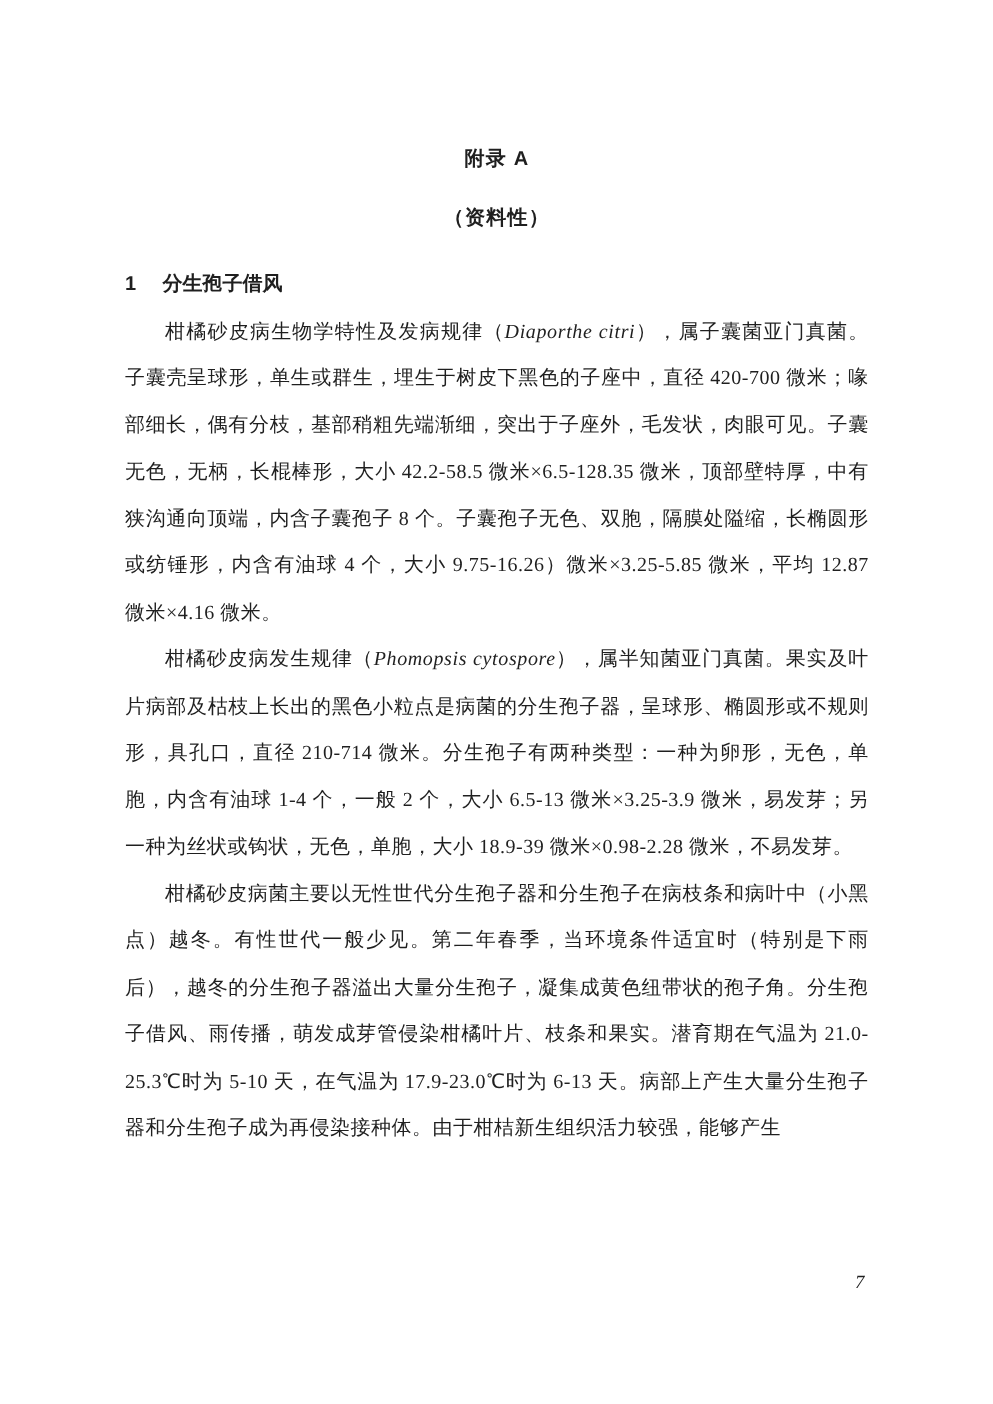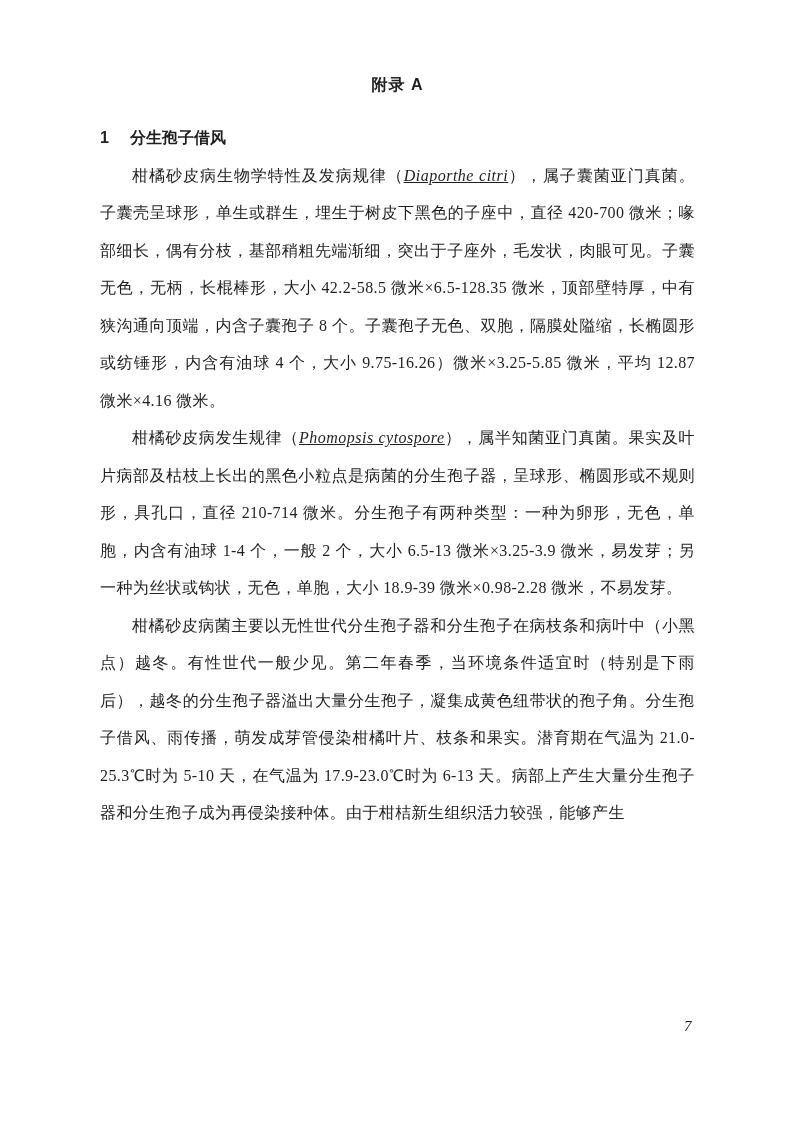--- a/index.html
+++ b/index.html
@@ -10,21 +10,21 @@
   .page {
     position: relative;
     width: 794px;
     height: 1123px;
     margin: 0 auto;
     background: #ffffff;
     color: #1f1f1f;
     font-family: "Liberation Serif", serif;
     overflow: hidden;
     box-sizing: border-box;
-    padding: 61px 99px 0 100px;
+    padding: 104px 99px 0 100px;
   }
   .front-headings p {
     margin: 0;
     line-height: 47px;
     text-align: center;
     font-family: "Liberation Sans", sans-serif;
     font-weight: bold;
     font-size: 16px;
     letter-spacing: 1px;
   }
@@ -44,39 +44,39 @@
     font-size: 16px;
     line-height: 37.5px;
     text-align: justify;
     text-indent: 2em;
     letter-spacing: 0.4px;
   }
   .species {
     font-style: italic;
     font-family: "Liberation Serif", serif;
     letter-spacing: 0.5px;
-    text-decoration: underline;
   }
   .page-number {
     position: absolute;
     left: 684px;
     top: 1018px;
     font-size: 15px;
     font-style: italic;
     font-family: "Liberation Serif", serif;
     color: #1f1f1f;
   }
 </style>
 </head>
 <body>
 
 <div class="page">
 
   <div class="front-headings">
     <p>附录 A</p>
+    <p>（资料性）</p>
   </div>
 
   <h2 class="sec-heading"><span class="sec-num">1</span><span>分生孢子借风</span></h2>
 
   <p class="body-para"><span>柑橘砂皮病生物学特性及发病规律（</span><span class="species">Diaporthe citri</span><span>），属子囊菌亚门真菌。子囊壳呈球形，单生或群生，埋生于树皮下黑色的子座中，直径 420-700 微米；喙部细长，偶有分枝，基部稍粗先端渐细，突出于子座外，毛发状，肉眼可见。子囊无色，无柄，长棍棒形，大小 42.2-58.5 微米×6.5-128.35 微米，顶部壁特厚，中有狭沟通向顶端，内含子囊孢子 8 个。子囊孢子无色、双胞，隔膜处隘缩，长椭圆形或纺锤形，内含有油球 4 个，大小 9.75-16.26）微米×3.25-5.85 微米，平均 12.87 微米×4.16 微米。</span></p>
 
   <p class="body-para"><span>柑橘砂皮病发生规律（</span><span class="species">Phomopsis cytospore</span><span>），属半知菌亚门真菌。果实及叶片病部及枯枝上长出的黑色小粒点是病菌的分生孢子器，呈球形、椭圆形或不规则形，具孔口，直径 210-714 微米。分生孢子有两种类型：一种为卵形，无色，单胞，内含有油球 1-4 个，一般 2 个，大小 6.5-13 微米×3.25-3.9 微米，易发芽；另一种为丝状或钩状，无色，单胞，大小 18.9-39 微米×0.98-2.28 微米，不易发芽。</span></p>
 
 
   <p class="body-para"><span>柑橘砂皮病菌主要以无性世代分生孢子器和分生孢子在病枝条和病叶中（小黑点）越冬。有性世代一般少见。第二年春季，当环境条件适宜时（特别是下雨后），越冬的分生孢子器溢出大量分生孢子，凝集成黄色纽带状的孢子角。分生孢子借风、雨传播，萌发成芽管侵染柑橘叶片、枝条和果实。潜育期在气温为 21.0-25.3℃时为 5-10 天，在气温为 17.9-23.0℃时为 6-13 天。病部上产生大量分生孢子器和分生孢子成为再侵染接种体。由于柑桔新生组织活力较强，能够产生</span></p>

